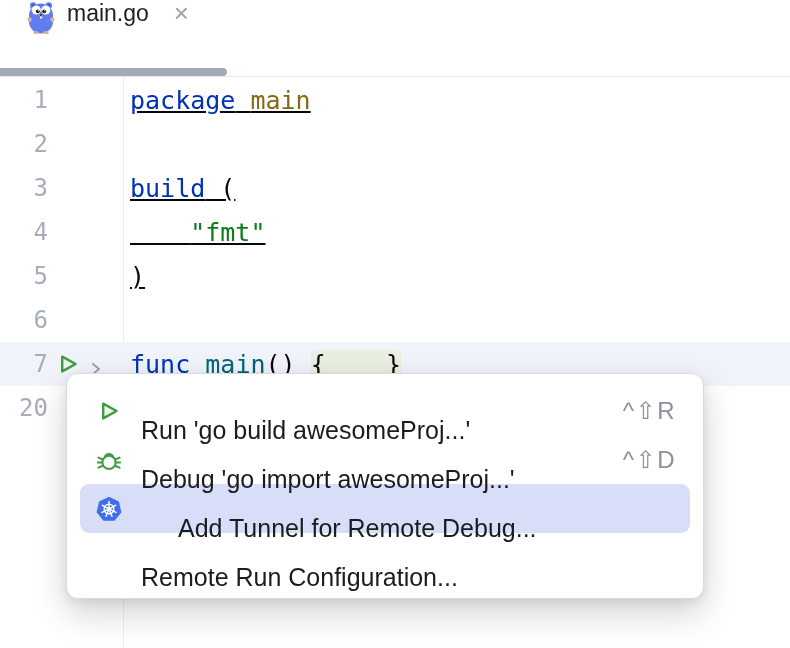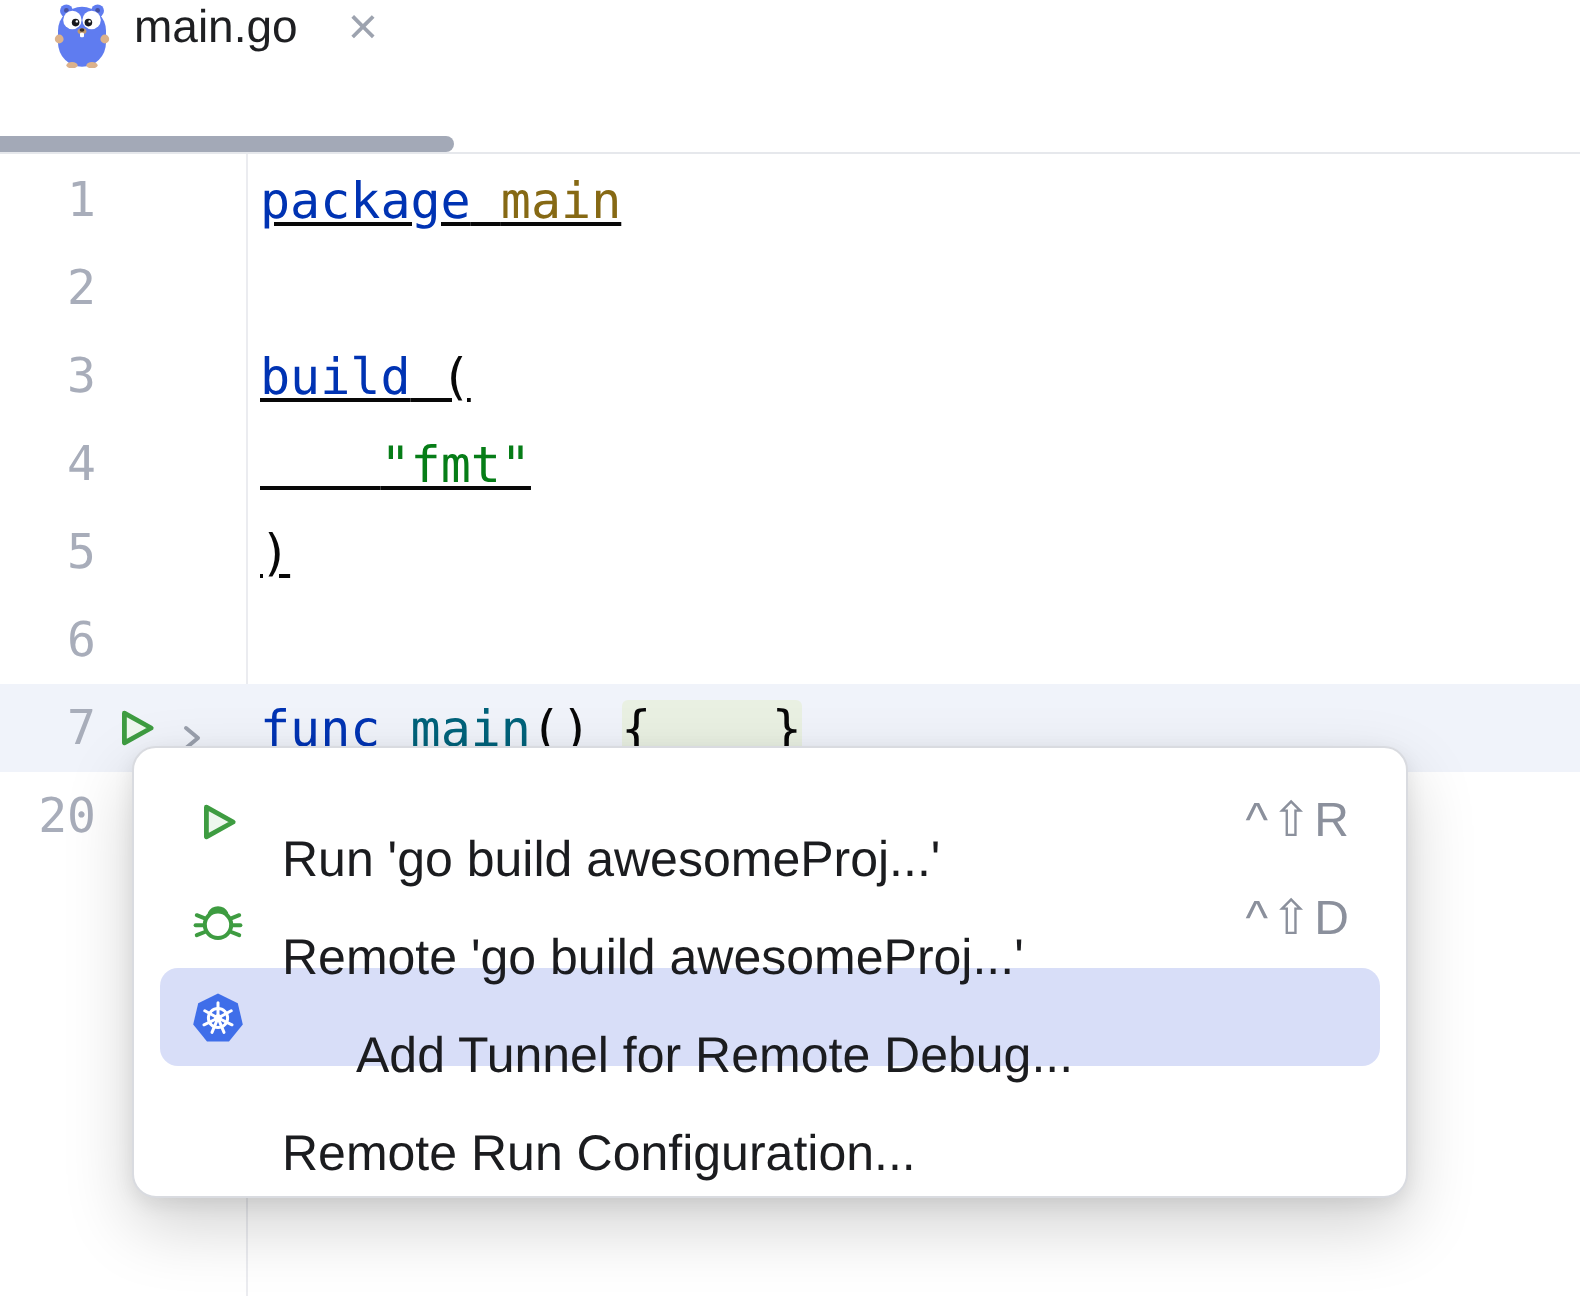--- a/index.html
+++ b/index.html
@@ -118,21 +118,21 @@
           <circle cx="13" cy="15.4" r="6.6"></circle>
           <path d="M8.9 9.6 a4.6 4.6 0 0 1 8.2 0"></path>
           <line x1="6.4" y1="12.2" x2="2.4" y2="10.6"></line>
           <line x1="6.2" y1="15.6" x2="1.8" y2="15.6"></line>
           <line x1="6.4" y1="19" x2="2.4" y2="20.6"></line>
           <line x1="19.6" y1="12.2" x2="23.6" y2="10.6"></line>
           <line x1="19.8" y1="15.6" x2="24.2" y2="15.6"></line>
           <line x1="19.6" y1="19" x2="23.6" y2="20.6"></line>
         </svg>
       </span>
-      <span class="mi-label">Remote 'go build awesomeProj...'</span>
+      <span class="mi-label">Debug 'go import awesomeProj...'</span>
       <span class="mi-shortcut">^⇧D</span>
     </div>
     <div class="menu-item selected">
       <span class="mi-icon">
         <svg width="26" height="26" viewBox="0 0 26 26">
           <path d="M13 0.8 L22.9 5.6 L25.4 16.2 L18.5 24.8 L7.5 24.8 L0.6 16.2 L3.1 5.6 Z" fill="#3f6ee9"></path>
           <circle cx="13" cy="13" r="4.8" fill="none" stroke="#ffffff" stroke-width="1.5"></circle>
           <g stroke="#ffffff" stroke-width="1.5" stroke-linecap="round">
             <line x1="13" y1="13" x2="13" y2="5.4"></line>
             <line x1="13" y1="13" x2="19.6" y2="9.4"></line>

